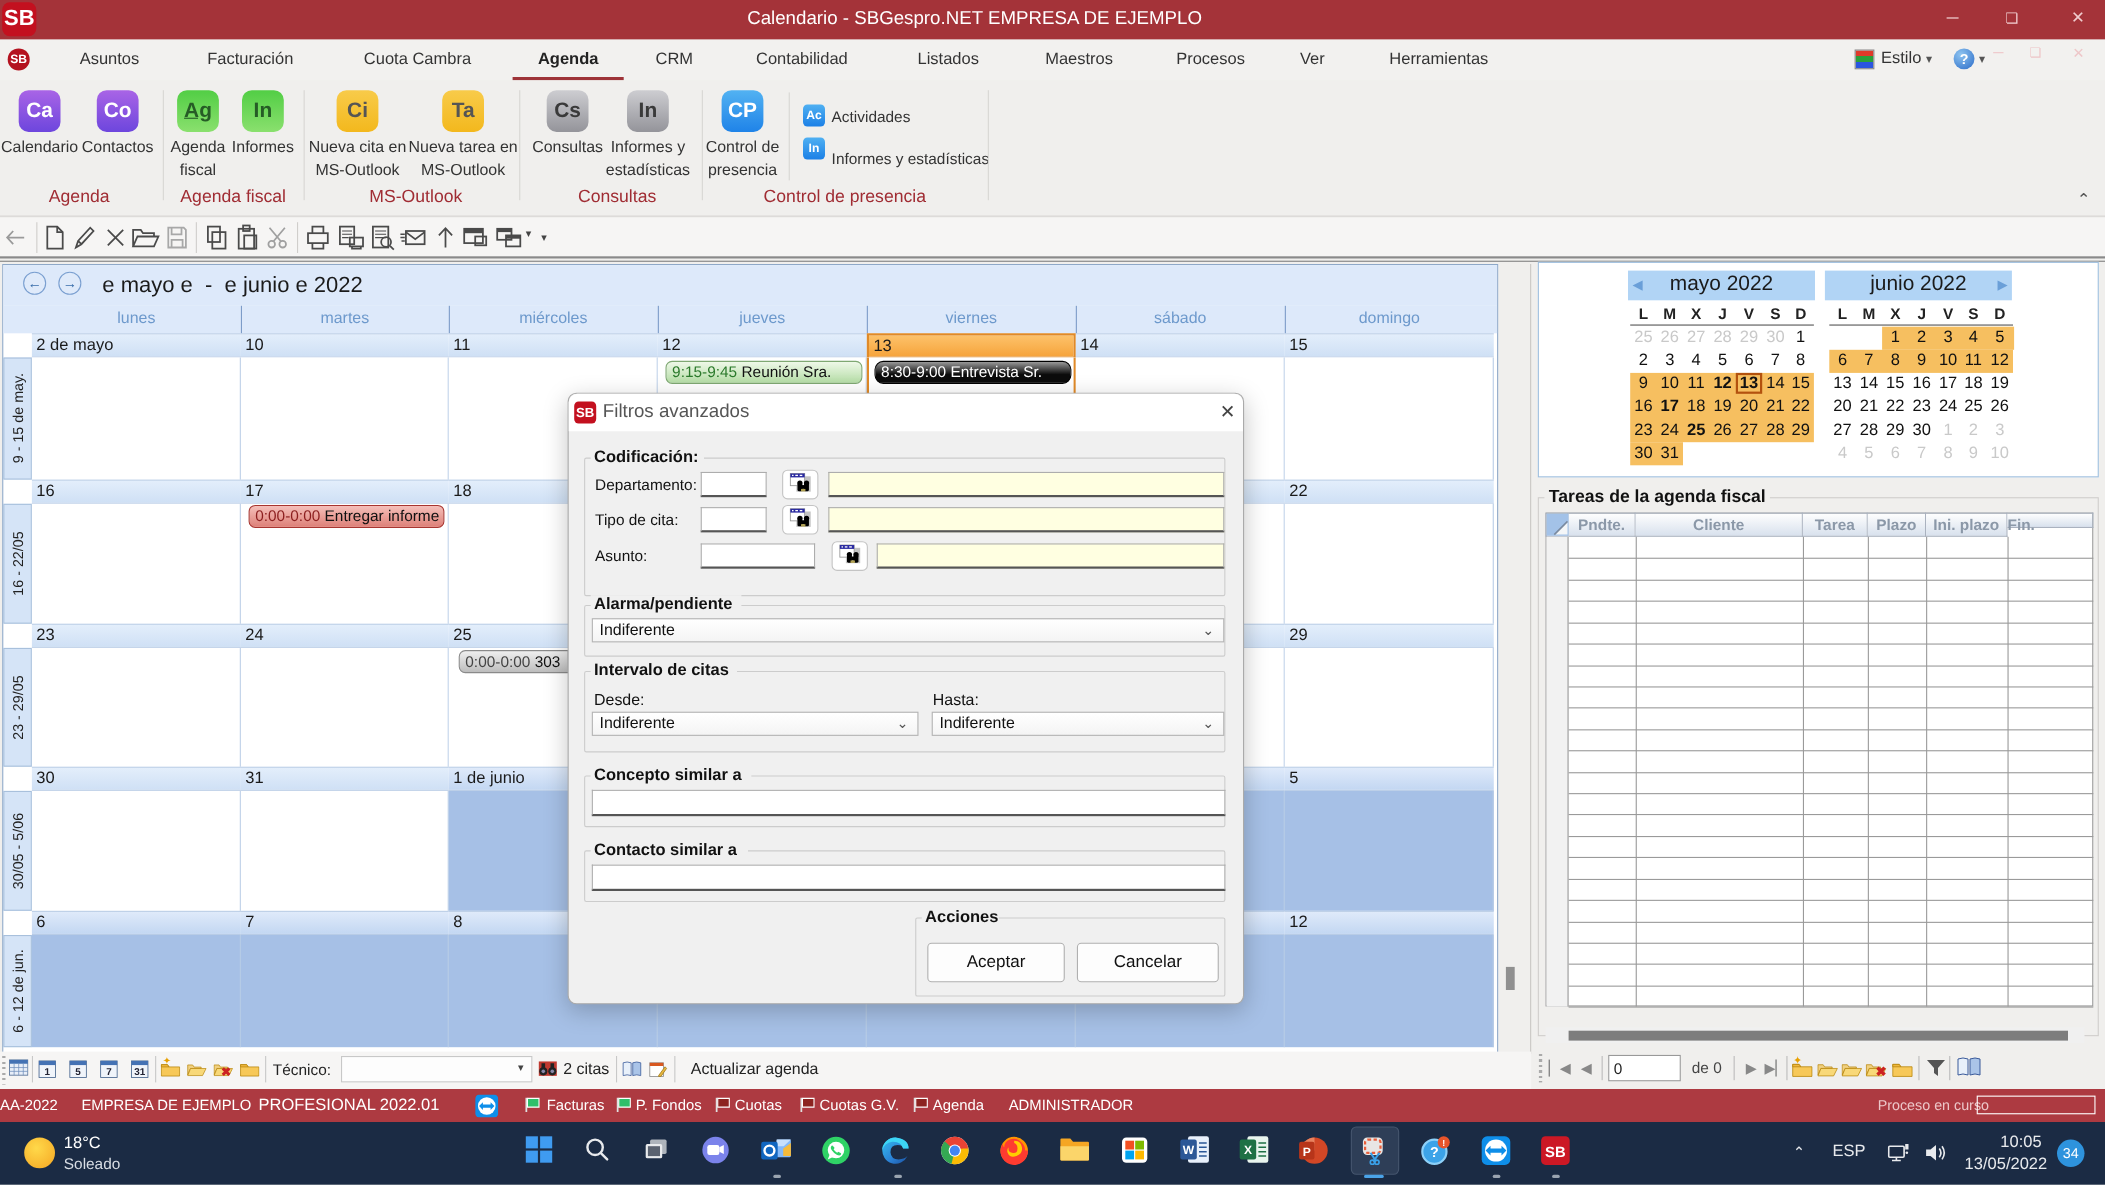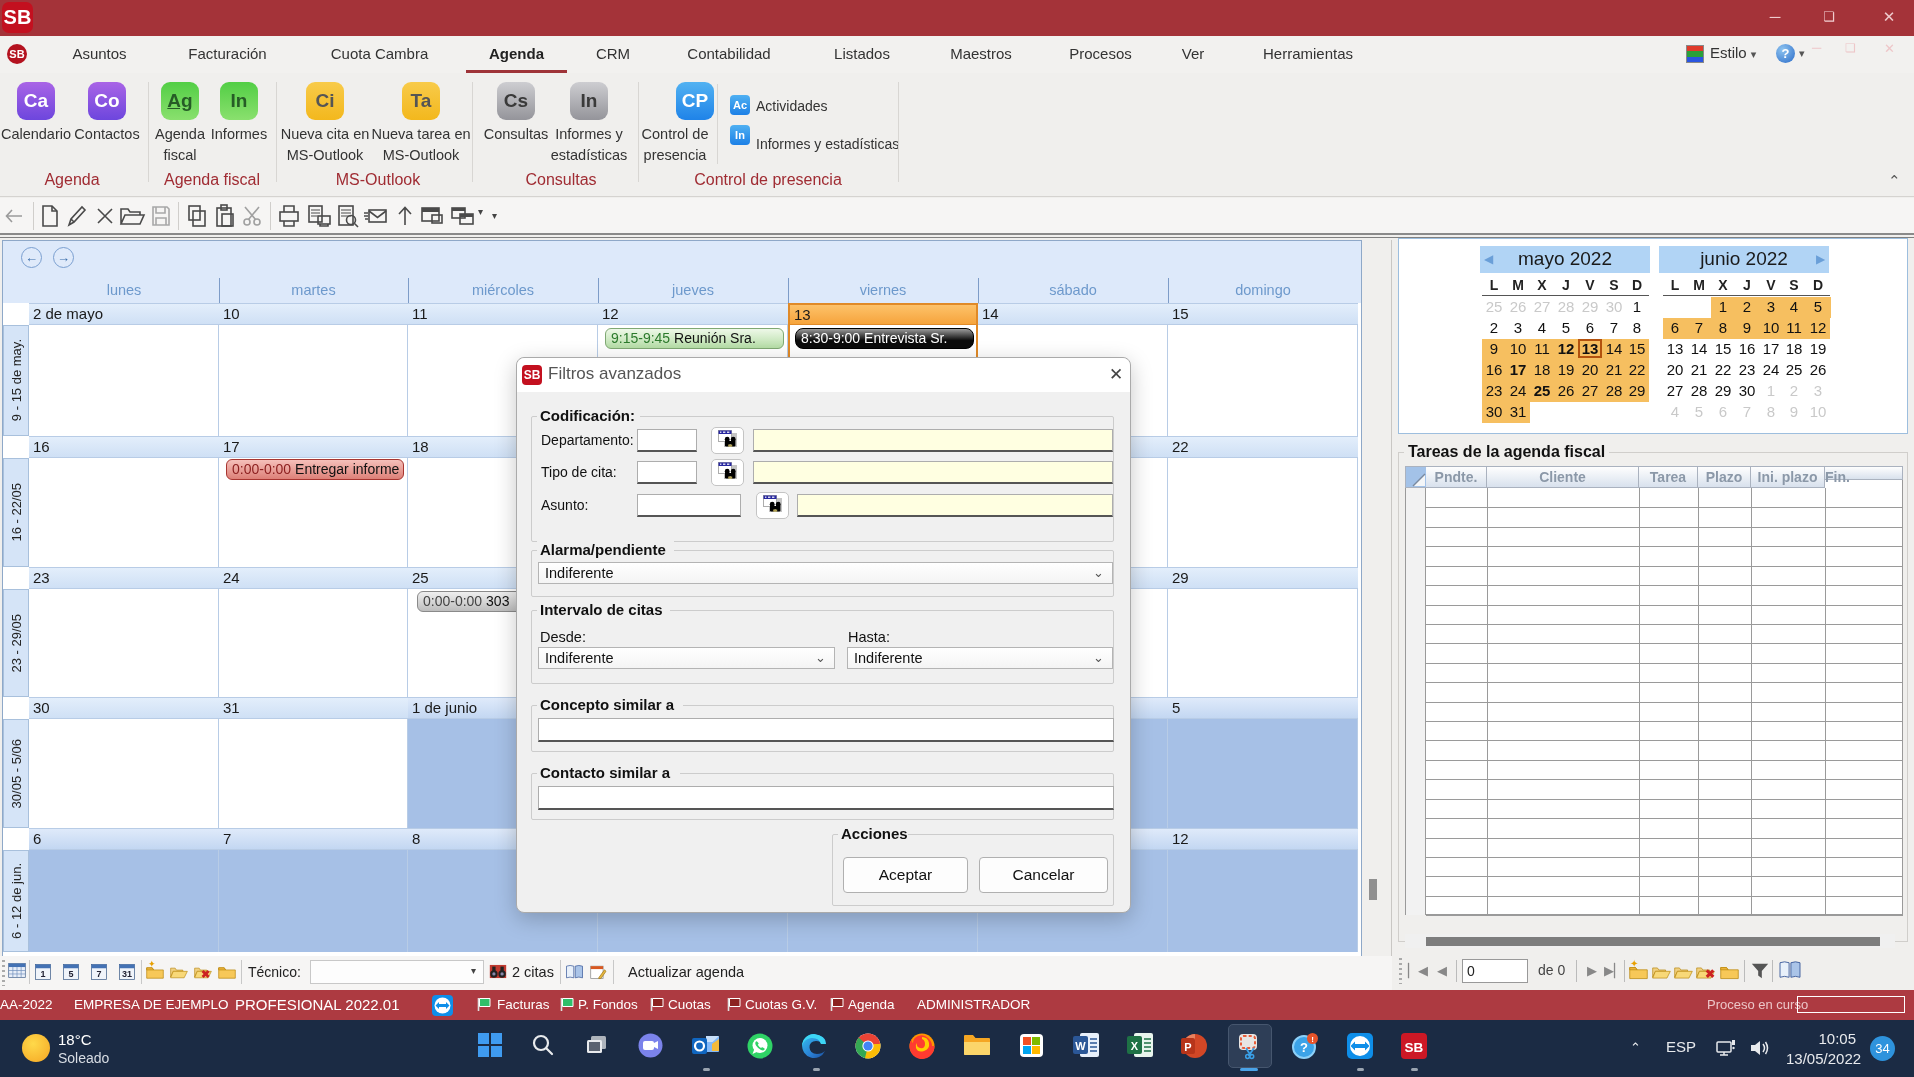--- a/index.html
+++ b/index.html
@@ -43,20 +43,21 @@
 #vscroll{left:1364px;top:240px;width:26px;height:718px;background:#f0efed;}
 #vthumb{left:1369px;top:879px;width:8px;height:21px;background:#909090;}
 #rightpane{left:1392px;top:240px;width:520px;height:718px;background:#f0efed;}
 #minibox{left:1398px;top:238px;width:510px;height:196px;background:#fff;border:1px solid #9dbede;}
 .sbtext{top:990px;height:30px;line-height:30px;color:#fff;font-size:13.5px;white-space:nowrap;}
 </style></head>
 <body>
 <div id="root">
 <div class="abs" id="titlebar"></div>
 <div class="abs" id="sblogo">SB</div>
+<div class="abs" id="wtitle">Calendario - SBGespro.NET EMPRESA DE EJEMPLO</div>
 <div class="abs winbtn" style="left:1752px;">─</div>
 <div class="abs winbtn" style="left:1806px;font-size:13px;">❏</div>
 <div class="abs winbtn" style="left:1866px;">✕</div>
 <div class="abs" id="menubar"></div>
 <div class="abs" id="sbcircle">SB</div>
 <div class="abs mtab" style="left:62px;width:75px;">Asuntos</div>
 <div class="abs mtab" style="left:175px;width:105px;">Facturación</div>
 <div class="abs mtab" style="left:318px;width:123px;">Cuota Cambra</div>
 <div class="abs mtab" style="left:592px;width:42px;">CRM</div>
 <div class="abs mtab" style="left:672px;width:114px;">Contabilidad</div>
@@ -88,21 +89,21 @@
 <div class="abs ricon yellow" style="left:306px;">Ci</div>
 <div class="abs rlabel" style="left:265px;">Nueva cita en<br>MS-Outlook</div>
 <div class="abs ricon yellow" style="left:402px;">Ta</div>
 <div class="abs rlabel" style="left:361px;">Nueva tarea en<br>MS-Outlook</div>
 <div class="abs rsep" style="left:472px;"></div>
 <div class="abs ricon gray" style="left:497px;">Cs</div>
 <div class="abs rlabel" style="left:456px;">Consultas</div>
 <div class="abs ricon gray" style="left:570px;">In</div>
 <div class="abs rlabel" style="left:529px;">Informes y<br>estadísticas</div>
 <div class="abs rsep" style="left:638px;"></div>
-<div class="abs ricon blue" style="left:676px;">CP</div>
+<div class="abs ricon blue" style="left:656px;">CP</div>
 <div class="abs rlabel" style="left:615px;">Control de<br>presencia</div>
 <div class="abs" style="left:717px;top:84px;width:1px;height:80px;background:#d8d6d3;"></div>
 <div class="abs smicon" style="left:730px;top:95px;">Ac</div>
 <div class="abs smlabel" style="left:756px;top:98px;">Actividades</div>
 <div class="abs smicon" style="left:730px;top:125px;">In</div>
 <div class="abs smlabel" style="left:756px;top:136px;">Informes y estadísticas</div>
 <div class="abs rsep" style="left:898px;"></div>
 <div class="abs rgroup" style="left:-28px;width:200px;">Agenda</div>
 <div class="abs rgroup" style="left:112px;width:200px;">Agenda fiscal</div>
 <div class="abs rgroup" style="left:278px;width:200px;">MS-Outlook</div>
@@ -182,20 +183,21 @@
         <rect x="12" y="12" width="13" height="10" stroke="#4a4a4a" stroke-width="1.6" fill="none"></rect>
         <rect x="12" y="12" width="13" height="3" fill="#4a4a4a"></rect>
       </svg></div>
 <div class="abs" style="left:478px;top:206px;font-size:10px;color:#444;">▾</div>
 <div class="abs" style="left:492px;top:210px;font-size:10px;color:#444;">▾</div>
 <div class="abs" id="client"></div>
 <div class="abs" id="calpane"></div>
 <div class="abs" id="calhead"></div>
 <div class="abs navcirc" style="left:21px;">←</div>
 <div class="abs navcirc" style="left:53px;">→</div>
+<div class="abs" id="caltitle">e mayo e&nbsp;&nbsp;-&nbsp;&nbsp;e junio e 2022</div>
 <div class="abs" id="dowrow"></div>
 <div class="abs dow" style="left:29px;width:190px;">lunes</div>
 <div class="abs dow" style="left:219px;width:189px;">martes</div>
 <div class="abs dowsep" style="left:219px;"></div>
 <div class="abs dow" style="left:408px;width:190px;">miércoles</div>
 <div class="abs dowsep" style="left:408px;"></div>
 <div class="abs dow" style="left:598px;width:190px;">jueves</div>
 <div class="abs dowsep" style="left:598px;"></div>
 <div class="abs dow" style="left:788px;width:190px;">viernes</div>
 <div class="abs dowsep" style="left:788px;"></div>

